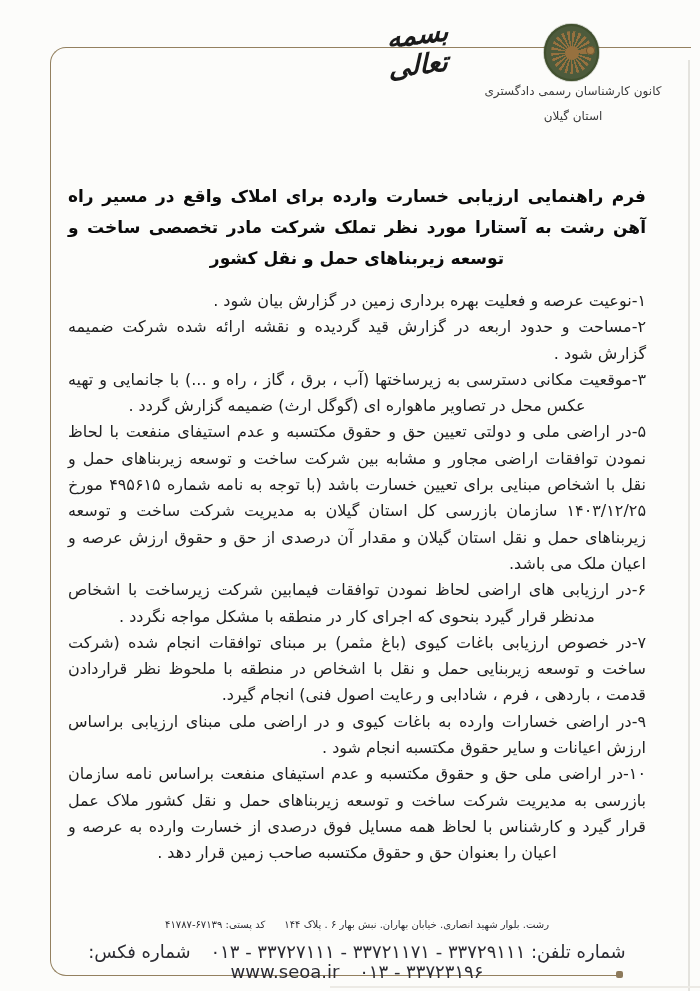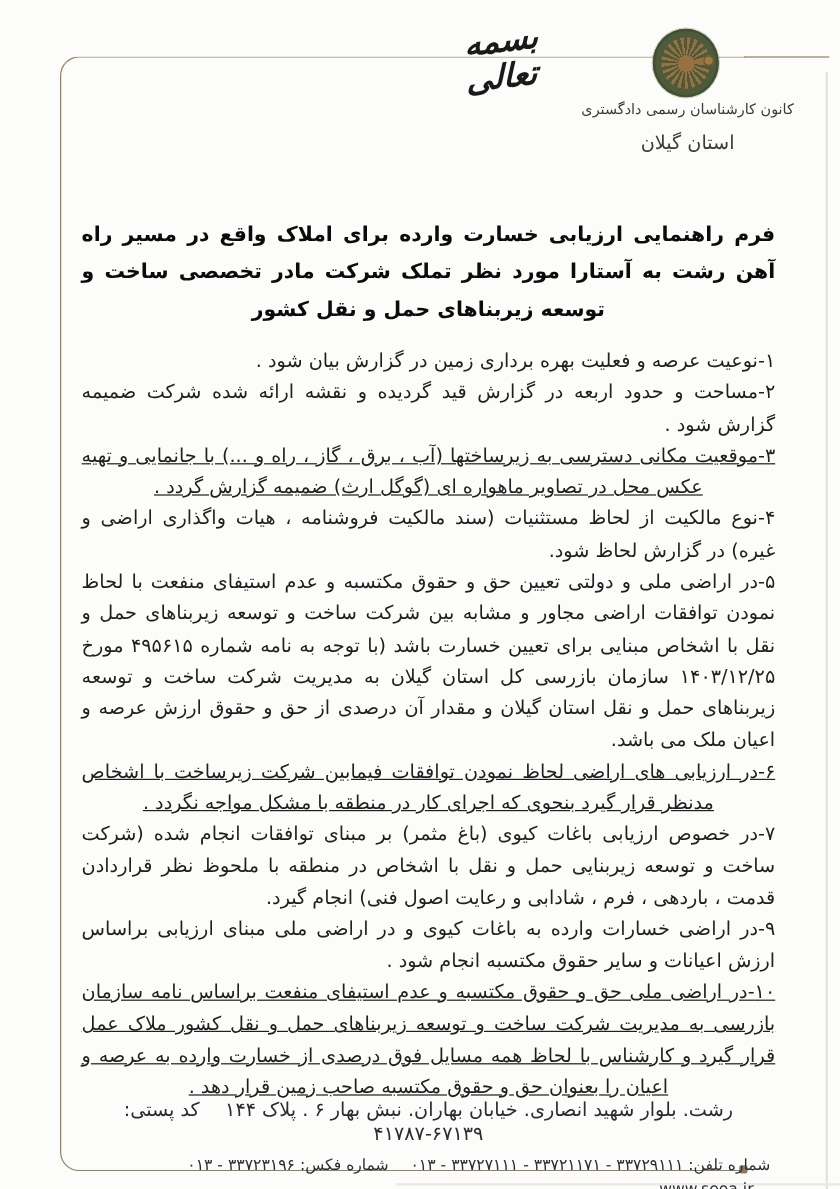--- a/index.html
+++ b/index.html
@@ -65,47 +65,47 @@
     background:#a07a45;box-shadow:inset 0 0 0 1px #6d5430;
   }
 
   
   .org-name{
     position:absolute;left:478px;top:84px;width:190px;
     font-size:12px;color:#3b3b3b;text-align:center;letter-spacing:0;
   }
   .org-province{
     position:absolute;left:478px;top:109px;width:190px;
-    font-size:16px;color:#3b3b3b;text-align:center;
+    font-size:12px;color:#3b3b3b;text-align:center;
   }
 
   
   .content{
     position:absolute;left:68px;top:181px;width:578px;
     direction:rtl;color:#1f1f1f;
   }
   .doc-title{
     margin:0 0 14px 0;
     font-size:17px;font-weight:bold;color:#0b0b0b;
     line-height:31px;
     text-align:justify;text-align-last:center;
   }
   .item{
     margin:0;font-size:16px;line-height:26.3px;
     text-align:justify;
   }
-  .item.center-last{text-align-last:center;text-decoration:underline;}
+  .item.center-last{text-align-last:center;}
 
   
   .footer{
     position:absolute;left:72px;top:915px;width:570px;
     direction:rtl;text-align:center;color:#2b2b32;
   }
-  .footer-line1{font-size:16px;line-height:20px;}
-  .footer-line2{font-size:13px;line-height:20px;margin-top:7px;text-align:right;}
+  .footer-line1{font-size:10px;line-height:20px;}
+  .footer-line2{font-size:18px;line-height:20px;margin-top:7px;}
   .postal-label{margin-right:16px;}
   .fgap{margin-right:14px;}
   .ltr-num{direction:ltr;unicode-bidi:isolate;}
 </style>
 </head>
 <body>
 
 <div class="page">
 
   <div class="frame"></div>
@@ -125,21 +125,20 @@
 
   <div class="org-name" lang="fa" dir="rtl">کانون کارشناسان رسمی دادگستری</div>
 
   <div class="org-province" lang="fa" dir="rtl">استان گیلان</div>
 
   <div class="content" lang="fa">
     <p class="doc-title">فرم راهنمایی ارزیابی خسارت وارده برای املاک واقع در مسیر راه آهن رشت به آستارا مورد نظر تملک شرکت مادر تخصصی ساخت و توسعه زیربناهای حمل و نقل کشور</p>
     <p class="item">۱-نوعیت عرصه و فعلیت بهره برداری زمین در گزارش بیان شود .</p>
     <p class="item">۲-مساحت و حدود اربعه در گزارش قید گردیده و نقشه ارائه شده شرکت ضمیمه گزارش شود .</p>
     <p class="item center-last">۳-موقعیت مکانی دسترسی به زیرساختها (آب ، برق ، گاز ، راه و ...) با جانمایی و تهیه عکس محل در تصاویر ماهواره ای (گوگل ارث) ضمیمه گزارش گردد .</p>
-    <p class="item">۴-نوع مالکیت از لحاظ مستثنیات (سند مالکیت فروشنامه ، هیات واگذاری اراضی و غیره) در گزارش لحاظ شود.</p>
     <p class="item">۵-در اراضی ملی و دولتی تعیین حق و حقوق مکتسبه و عدم استیفای منفعت با لحاظ نمودن توافقات اراضی مجاور و مشابه بین شرکت ساخت و توسعه زیربناهای حمل و نقل با اشخاص مبنایی برای تعیین خسارت باشد (با توجه به نامه شماره ۴۹۵۶۱۵ مورخ ۱۴۰۳/۱۲/۲۵ سازمان بازرسی کل استان گیلان به مدیریت شرکت ساخت و توسعه زیربناهای حمل و نقل استان گیلان و مقدار آن درصدی از حق و حقوق ارزش عرصه و اعیان ملک می باشد.</p>
     <p class="item center-last">۶-در ارزیابی های اراضی لحاظ نمودن توافقات فیمابین شرکت زیرساخت با اشخاص مدنظر قرار گیرد بنحوی که اجرای کار در منطقه با مشکل مواجه نگردد .</p>
     <p class="item">۷-در خصوص ارزیابی باغات کیوی (باغ مثمر) بر مبنای توافقات انجام شده (شرکت ساخت و توسعه زیربنایی حمل و نقل با اشخاص در منطقه با ملحوظ نظر قراردادن قدمت ، باردهی ، فرم ، شادابی و رعایت اصول فنی) انجام گیرد.</p>
     <p class="item">۹-در اراضی خسارات وارده به باغات کیوی و در اراضی ملی مبنای ارزیابی براساس ارزش اعیانات و سایر حقوق مکتسبه انجام شود .</p>
     <p class="item center-last">۱۰-در اراضی ملی حق و حقوق مکتسبه و عدم استیفای منفعت براساس نامه سازمان بازرسی به مدیریت شرکت ساخت و توسعه زیربناهای حمل و نقل کشور ملاک عمل قرار گیرد و کارشناس با لحاظ همه مسایل فوق درصدی از خسارت وارده به عرصه و اعیان را بعنوان حق و حقوق مکتسبه صاحب زمین قرار دهد .</p>
   </div>
 
   <div class="footer" lang="fa">
     <div class="footer-line1">
       <span>رشت. بلوار شهید انصاری.  خیابان بهاران.  نبش بهار ۶ . پلاک ۱۴۴</span>

